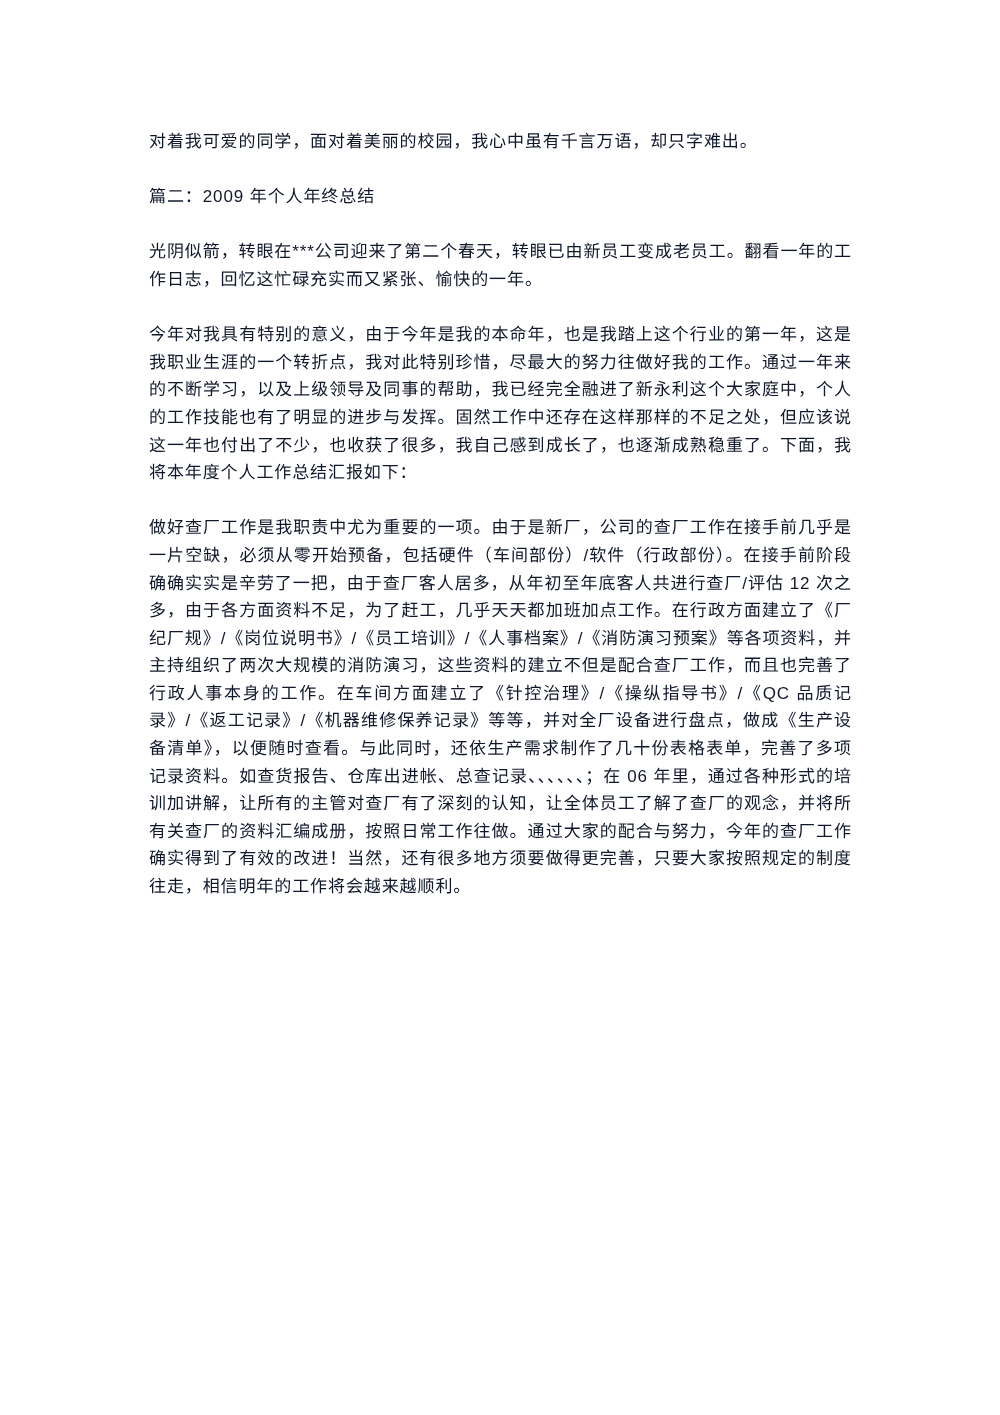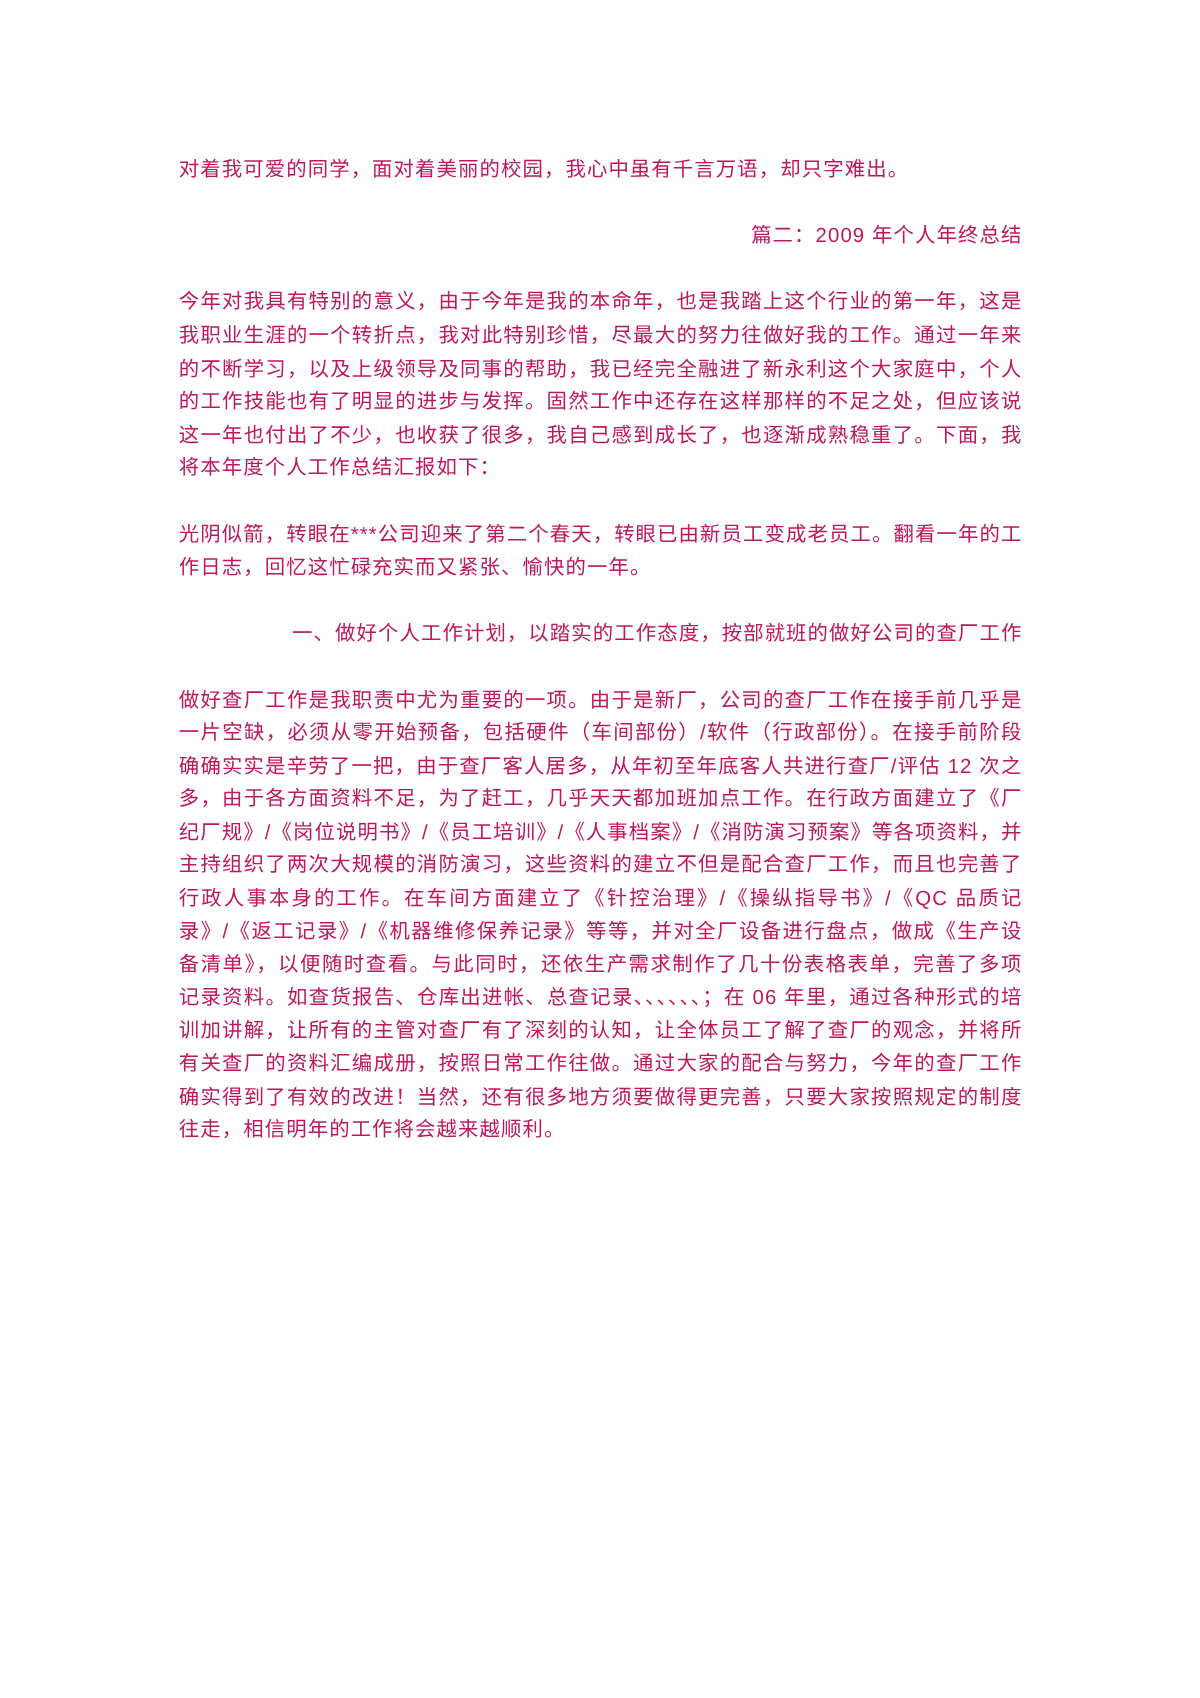--- a/index.html
+++ b/index.html
@@ -9,52 +9,51 @@
   }
   .page {
     position: relative;
     width: 1000px;
     height: 1025px;
     background: #ffffff;
     box-sizing: border-box;
     padding: 128px 148px 18px 149px;
     overflow: hidden;
     font-family: "Liberation Sans", "DejaVu Sans", sans-serif;
-    color: #be185d;
+    color: #0f172a;
     font-size: 17px;
     line-height: 27.6px;
     letter-spacing: 0.9px;
   }
   .para {
     margin: 0 0 27.6px 0;
     text-align: justify;
     text-justify: inter-ideograph;
     word-break: break-all;
   }
   .heading {
     margin: 0 0 27.6px 0;
     font-size: inherit;
     font-weight: normal;
-    text-align: right;
+    text-align: left;
   }
   .gap-before {
     margin-top: 27.6px;
   }
 </style>
 </head>
 <body>
 
 <div class="page">
   <p class="para">对着我可爱的同学，面对着美丽的校园，我心中虽有千言万语，却只字难出。</p>
 
 
   <h2 class="heading gap-before">篇二：2009 年个人年终总结</h2>
 
+  <p class="para">光阴似箭，转眼在***公司迎来了第二个春天，转眼已由新员工变成老员工。翻看一年的工作日志，回忆这忙碌充实而又紧张、愉快的一年。</p>
+
   <p class="para">今年对我具有特别的意义，由于今年是我的本命年，也是我踏上这个行业的第一年，这是我职业生涯的一个转折点，我对此特别珍惜，尽最大的努力往做好我的工作。通过一年来的不断学习，以及上级领导及同事的帮助，我已经完全融进了新永利这个大家庭中，个人的工作技能也有了明显的进步与发挥。固然工作中还存在这样那样的不足之处，但应该说这一年也付出了不少，也收获了很多，我自己感到成长了，也逐渐成熟稳重了。下面，我将本年度个人工作总结汇报如下：</p>
 
-  <p class="para">光阴似箭，转眼在***公司迎来了第二个春天，转眼已由新员工变成老员工。翻看一年的工作日志，回忆这忙碌充实而又紧张、愉快的一年。</p>
-
-  <h2 class="heading">一、做好个人工作计划，以踏实的工作态度，按部就班的做好公司的查厂工作</h2>
 
   <p class="para">做好查厂工作是我职责中尤为重要的一项。由于是新厂，公司的查厂工作在接手前几乎是一片空缺，必须从零开始预备，包括硬件（车间部份）/软件（行政部份）。在接手前阶段确确实实是辛劳了一把，由于查厂客人居多，从年初至年底客人共进行查厂/评估 12 次之多，由于各方面资料不足，为了赶工，几乎天天都加班加点工作。在行政方面建立了《厂纪厂规》/《岗位说明书》/《员工培训》/《人事档案》/《消防演习预案》等各项资料，并主持组织了两次大规模的消防演习，这些资料的建立不但是配合查厂工作，而且也完善了行政人事本身的工作。在车间方面建立了《针控治理》/《操纵指导书》/《QC 品质记录》/《返工记录》/《机器维修保养记录》等等，并对全厂设备进行盘点，做成《生产设备清单》，以便随时查看。与此同时，还依生产需求制作了几十份表格表单，完善了多项记录资料。如查货报告、仓库出进帐、总查记录、、、、、、；在 06 年里，通过各种形式的培训加讲解，让所有的主管对查厂有了深刻的认知，让全体员工了解了查厂的观念，并将所有关查厂的资料汇编成册，按照日常工作往做。通过大家的配合与努力，今年的查厂工作确实得到了有效的改进！当然，还有很多地方须要做得更完善，只要大家按照规定的制度往走，相信明年的工作将会越来越顺利。</p>
 
 
 </div>
 
 </body></html>

